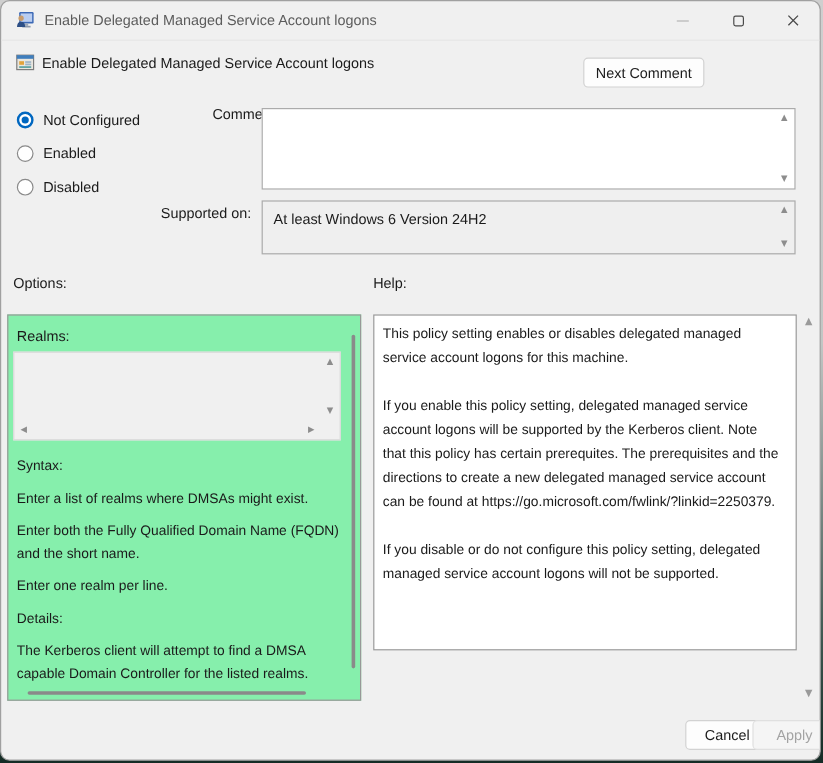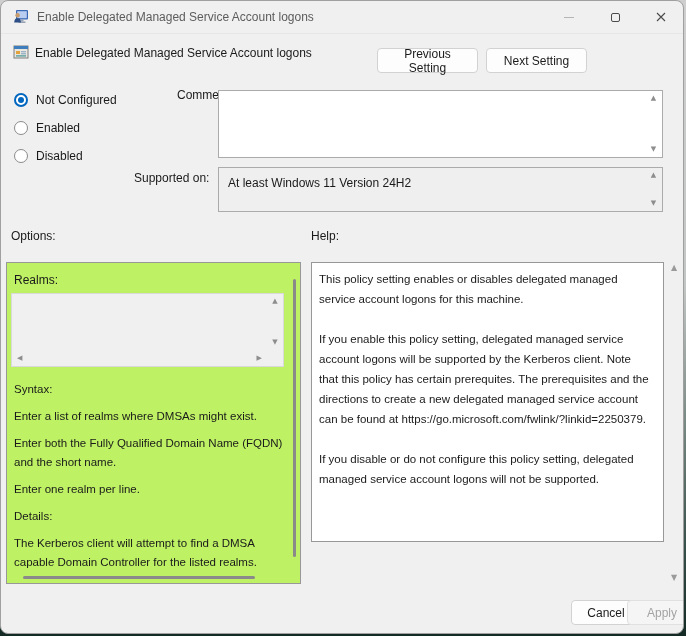--- a/index.html
+++ b/index.html
@@ -47,21 +47,21 @@
   .lbl-supported{left:133px;top:170px;}
   .comment-box{position:absolute;left:217px;top:89px;width:445px;height:68px;background:#fff;border:1px solid #ababab;box-sizing:border-box;}
   .supported-box{position:absolute;left:217px;top:166px;width:445px;height:45px;background:#efefef;border:1px solid #ababab;box-sizing:border-box;}
   .supported-text{position:absolute;left:9px;top:8px;font-size:12px;color:#1a1a1a;white-space:nowrap;}
   .vscroll{position:absolute;right:1px;top:1px;bottom:1px;width:15px;display:flex;flex-direction:column;justify-content:space-between;align-items:center;padding:3px 0;box-sizing:border-box;}
   .scroll-arrow{font-size:7px;line-height:1;color:#8d8d8d;font-family:"DejaVu Sans",sans-serif;}
   
   .lbl-options{left:10px;top:228px;}
   .lbl-help{left:310px;top:228px;}
   
-  .options-panel{position:absolute;left:5px;top:261px;width:295px;height:322px;background:#bef264;border:1px solid #989898;box-sizing:border-box;overflow:hidden;}
+  .options-panel{position:absolute;left:5px;top:261px;width:295px;height:322px;background:#86efac;border:1px solid #989898;box-sizing:border-box;overflow:hidden;}
   .realms-label{position:absolute;left:7px;top:10px;font-size:12px;color:#1a1a1a;}
   .realms-box{position:absolute;left:4px;top:30px;width:273px;height:74px;background:#f0f0f0;border:1px solid #d9d9d9;box-sizing:border-box;}
   .realms-inner{position:absolute;left:1px;top:1px;right:17px;bottom:17px;background:#f0f0f0;font-size:12px;color:#6a6a6a;}
   .realms-vscroll{position:absolute;right:0;top:0;bottom:16px;width:16px;display:flex;flex-direction:column;justify-content:space-between;align-items:center;padding:4px 0;box-sizing:border-box;}
   .realms-hscroll{position:absolute;left:0;right:16px;bottom:0;height:16px;display:flex;justify-content:space-between;align-items:center;padding:0 5px;box-sizing:border-box;}
   .options-text{position:absolute;left:7px;top:117px;width:272px;font-size:11.5px;line-height:19px;color:#1a1a1a;}
   .options-text p{margin:0 0 8px 0;}
   .opt-vthumb{position:absolute;right:4px;top:16px;width:3px;height:278px;background:#8a8a8a;border-radius:2px;}
   .opt-hthumb{position:absolute;left:16px;bottom:4px;height:3px;width:232px;background:#8a8a8a;border-radius:2px;}
   
@@ -105,22 +105,21 @@
 
   <svg class="header-icon" viewBox="0 0 16 16">
     <rect x="1" y="2" width="14" height="12" fill="#e8e6df" stroke="#7d7d7d" stroke-width="1"></rect>
     <rect x="1" y="2" width="14" height="3" fill="#3f7ebd"></rect>
     <rect x="3" y="7" width="4" height="3" fill="#e2a33c"></rect>
     <rect x="8" y="7" width="5" height="1.4" fill="#9db3c8"></rect>
     <rect x="8" y="9" width="5" height="1.4" fill="#9db3c8"></rect>
     <rect x="3" y="11.2" width="10" height="1.4" fill="#58a0a0"></rect>
   </svg>
   <span class="policy-title">Enable Delegated Managed Service Account logons</span>
-  <button class="btn btn-prev">Previous Setting</button>
-  <button class="btn btn-next">Next Setting</button>
+  <button class="btn btn-next">Next Comment</button>
 
   <div class="radio-row r1">
     <div class="radio checked"></div>
     <span class="radio-label">Not Configured</span>
   </div>
   <div class="radio-row r2">
     <div class="radio"></div>
     <span class="radio-label">Enabled</span>
   </div>
   <div class="radio-row r3">
@@ -132,21 +131,21 @@
   <div class="comment-box">
     <span></span>
     <div class="vscroll">
       <span class="scroll-arrow">▲</span>
       <span class="scroll-arrow">▼</span>
     </div>
   </div>
 
   <span class="field-label lbl-supported">Supported on:</span>
   <div class="supported-box">
-    <span class="supported-text">At least Windows 11 Version 24H2</span>
+    <span class="supported-text">At least Windows 6 Version 24H2</span>
     <div class="vscroll">
       <span class="scroll-arrow">▲</span>
       <span class="scroll-arrow">▼</span>
     </div>
   </div>
 
   <span class="field-label lbl-options">Options:</span>
   <span class="field-label lbl-help">Help:</span>
 
   <div class="options-panel">

